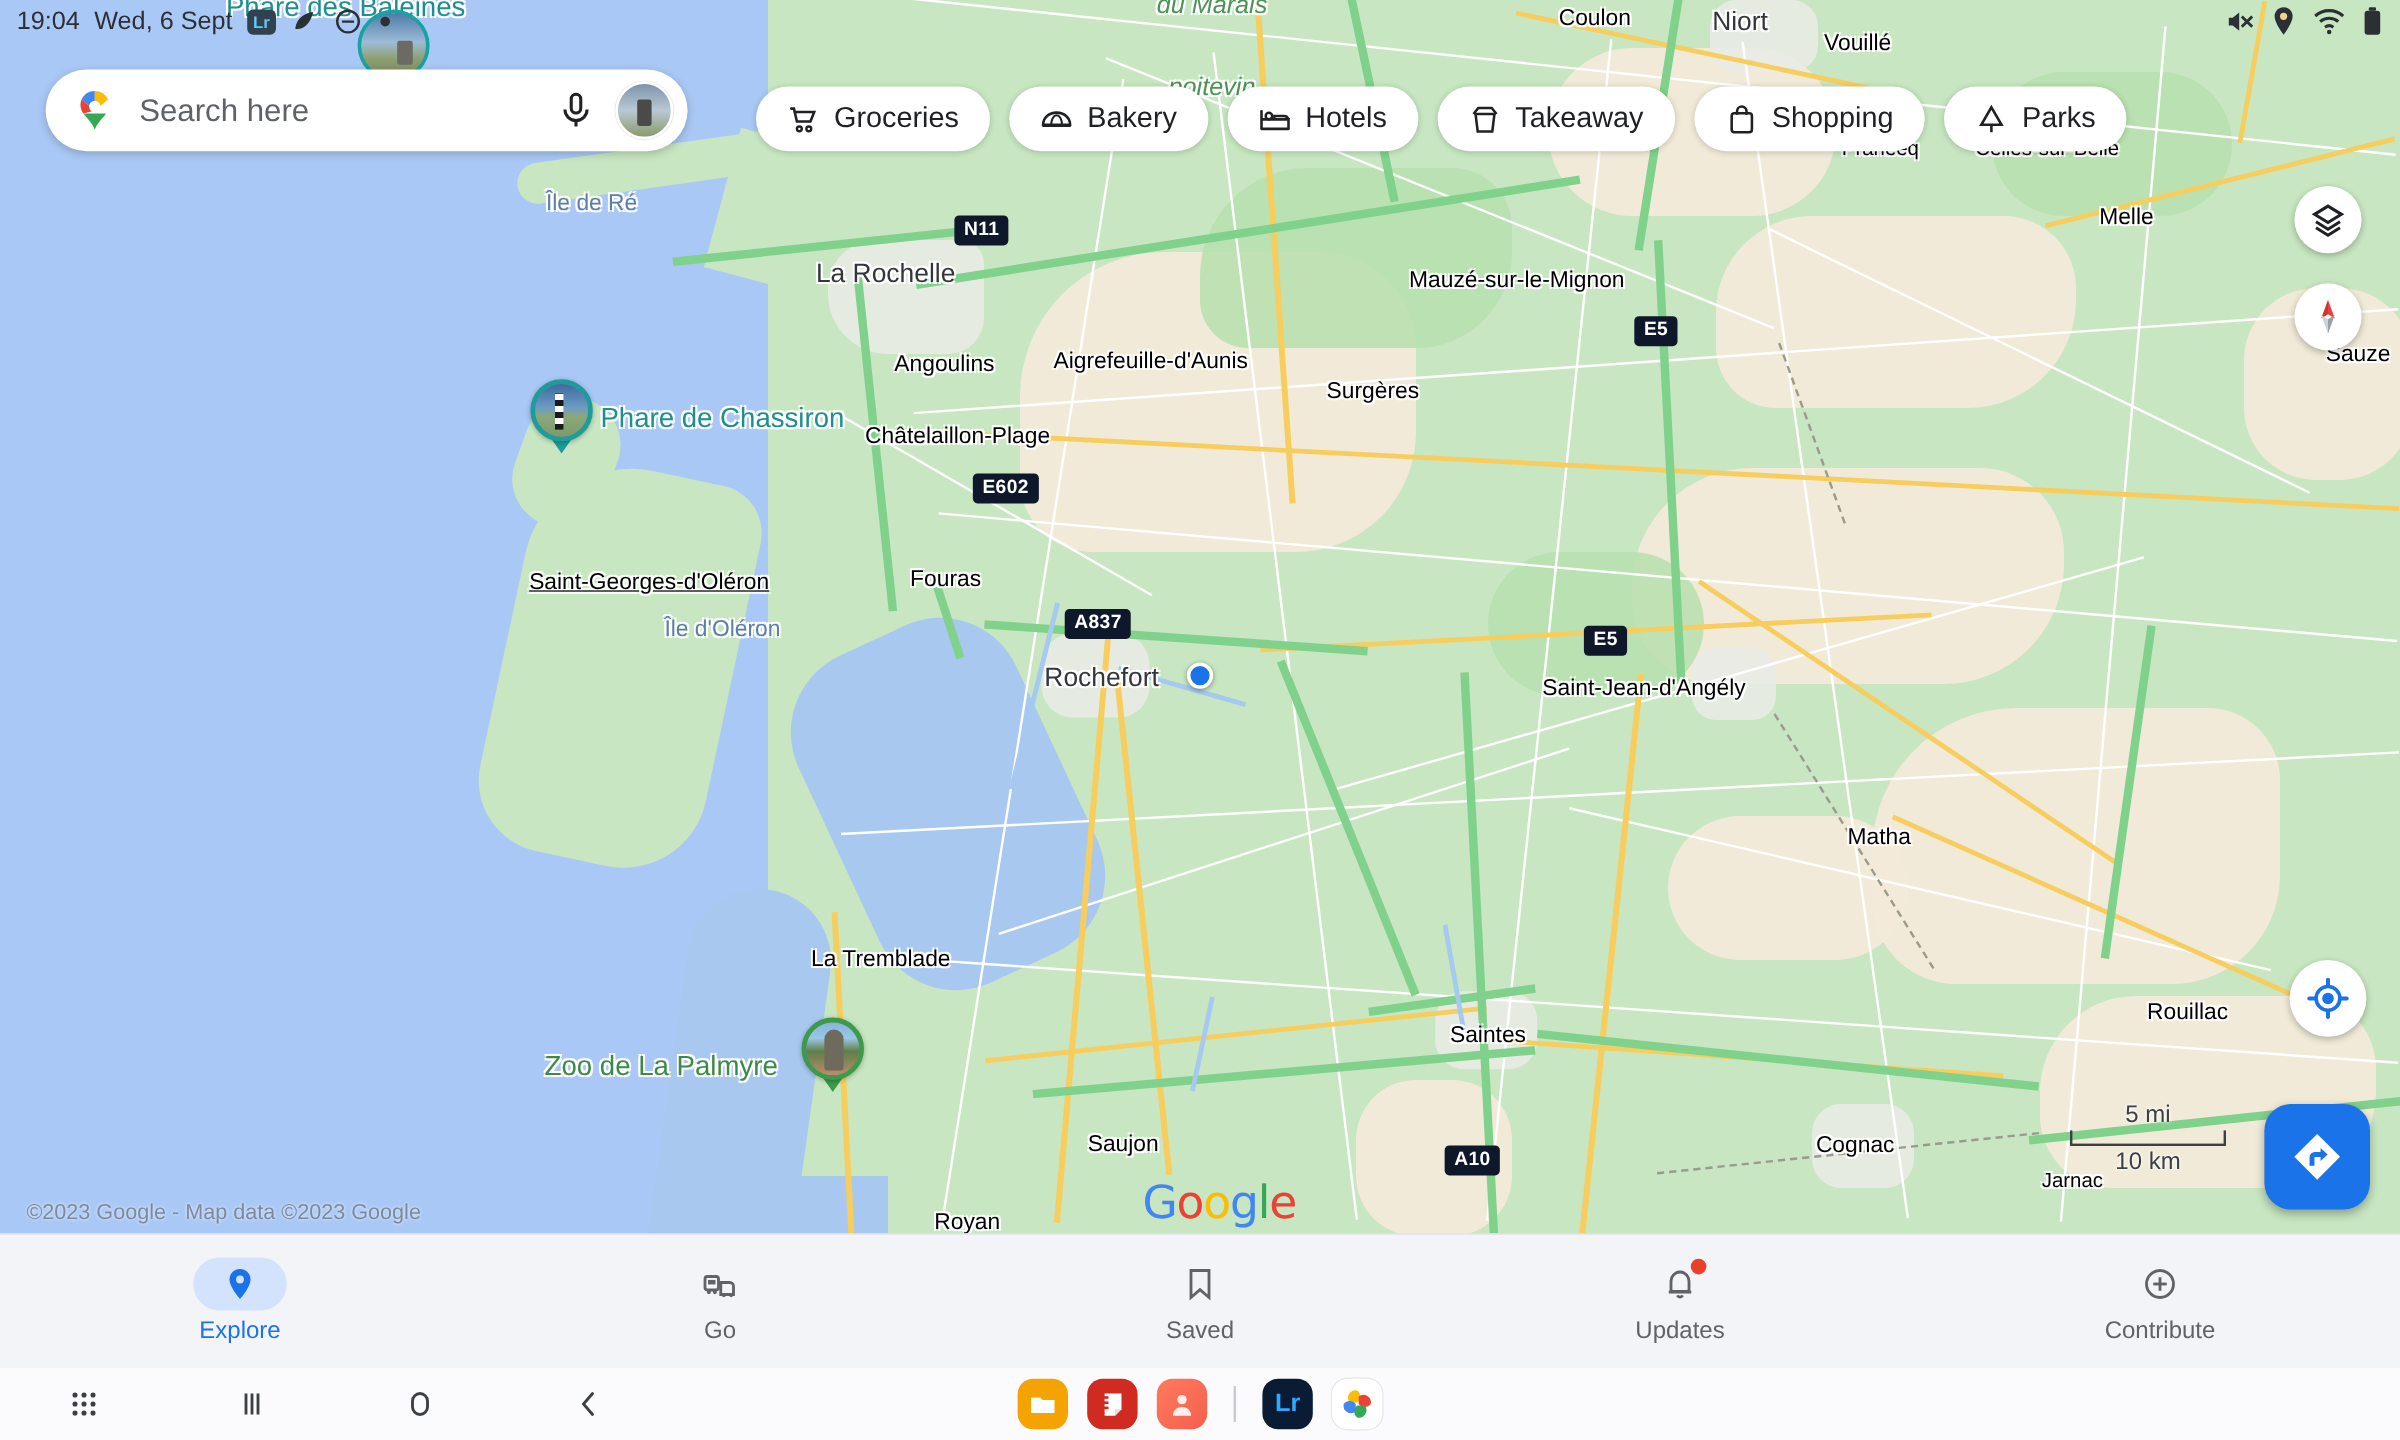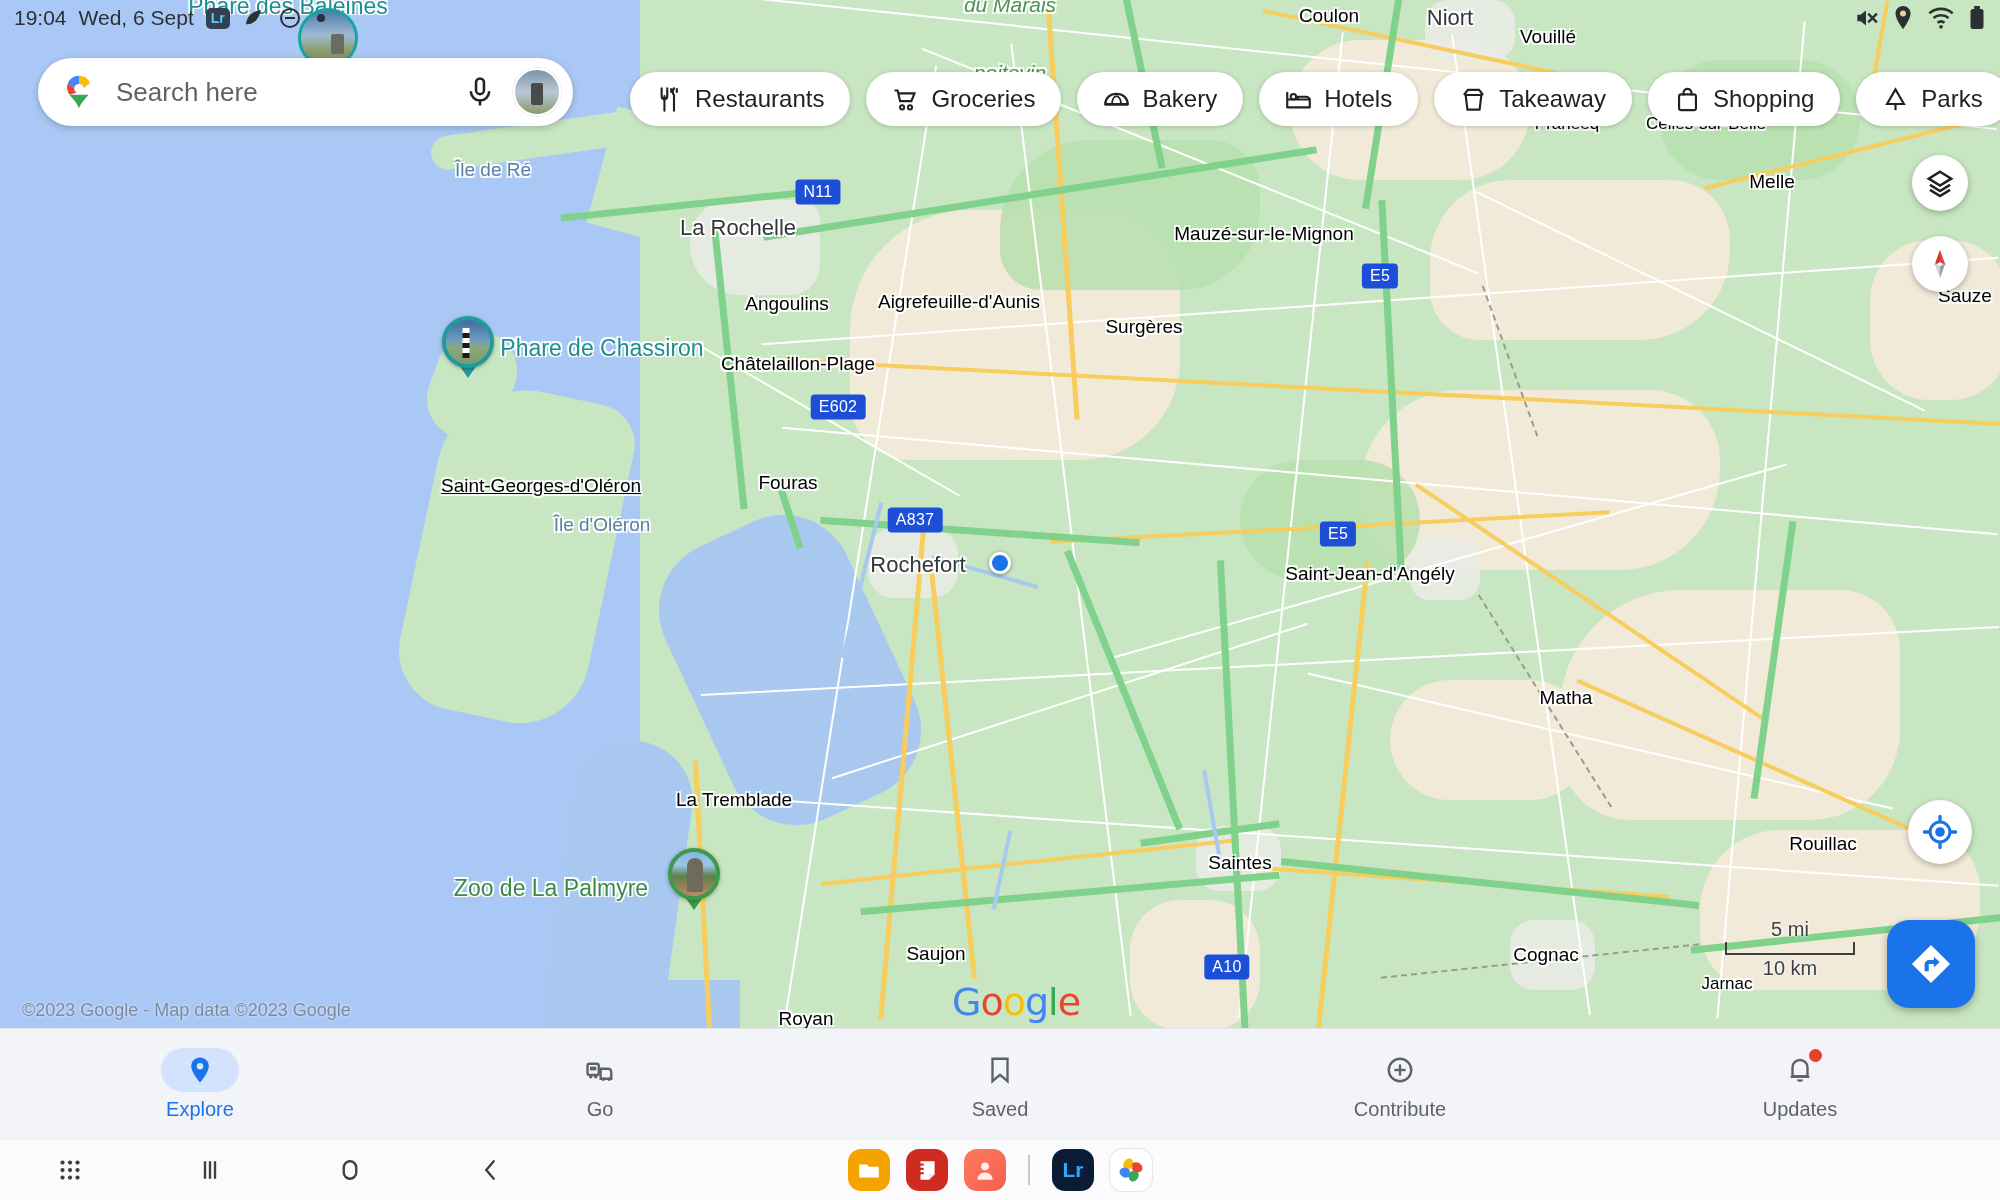--- a/index.html
+++ b/index.html
@@ -38,22 +38,22 @@
     transform: translate(-50%, -50%);
   }
   .lbl.big { font-size: 22px; color: #33373b; }
   .lbl.sm { font-size: 17px; }
   .lbl.poi-teal { color: #1e8e90; font-size: 23px; font-weight: 400; }
   .lbl.poi-green { color: #3c8a45; font-size: 23px; }
   .lbl.park { color: #4b9356; font-size: 21px; font-style: italic; }
   .lbl.water-lbl { color: #5b7fa8; }
 
   .shield {
-    position: absolute; background: #1d4ed8; color: #fff;
-    font-size: 16px; font-weight: 400; border-radius: 4px;
+    position: absolute; background: #0f172a; color: #fff;
+    font-size: 16px; font-weight: 700; border-radius: 4px;
     padding: 3px 8px 4px; transform: translate(-50%, -50%);
     letter-spacing: .3px;
   }
 
   
   .poi-pin { position: absolute; transform: translate(-50%, -100%); }
   .poi-pin .circ {
     width: 52px; height: 52px; border-radius: 50%;
     border: 4px solid #1e9b9b; overflow: hidden; position: relative;
     box-shadow: 0 1px 4px rgba(0,0,0,.3); background: #7a8fa3;
@@ -512,28 +512,20 @@
       <rect x="9.2" y="2.5" width="5.6" height="11" rx="2.8" fill="none" stroke="#202124" stroke-width="1.8"></rect>
       <path d="M5.5 11.5a6.5 6.5 0 0 0 13 0" fill="none" stroke="#202124" stroke-width="1.8"></path>
       <line x1="12" y1="18" x2="12" y2="21.5" stroke="#202124" stroke-width="1.8"></line>
     </svg>
     <div id="avatar"></div>
   </div>
 
   <div id="chips">
       <div class="chip">
         <svg width="27" height="27" viewBox="0 0 24 24">
-          <path d="M5 2v7a2.5 2.5 0 0 0 5 0V2M7.5 9v13M16 2c-1.5 2-1.5 5 0 6v14" fill="none" stroke="#202124" stroke-width="1.9" stroke-linecap="round"></path>
-          <line x1="13.5" y1="2" x2="13.5" y2="6" stroke="#202124" stroke-width="1.9"></line>
-          <line x1="18.5" y1="2" x2="18.5" y2="6" stroke="#202124" stroke-width="1.9"></line>
-        </svg>
-        <span>Restaurants</span>
-      </div>
-      <div class="chip">
-        <svg width="27" height="27" viewBox="0 0 24 24">
           <path d="M3 4h2l2.2 9.5h10L20 6.5H6" fill="none" stroke="#202124" stroke-width="1.9" stroke-linecap="round"></path>
           <circle cx="9" cy="19" r="1.8" fill="none" stroke="#202124" stroke-width="1.8"></circle>
           <circle cx="16" cy="19" r="1.8" fill="none" stroke="#202124" stroke-width="1.8"></circle>
         </svg>
         <span>Groceries</span>
       </div>
       <div class="chip">
         <svg width="27" height="27" viewBox="0 0 24 24">
           <path d="M2 16c0-5.5 4.5-9 10-9s10 3.5 10 9z" fill="none" stroke="#202124" stroke-width="1.9"></path>
           <path d="M8 16c0-4 1.8-7 4-7s4 3 4 7" fill="none" stroke="#202124" stroke-width="1.5"></path>
@@ -600,37 +592,37 @@
         <div class="nav-pill">
           <svg width="30" height="30" viewBox="0 0 24 24">
             <path d="M6 3h12v18l-6-5.2L6 21z" fill="none" stroke="#5f6368" stroke-width="1.9"></path>
           </svg>
         </div>
         <div class="nav-lbl">Saved</div>
       </div>
       <div class="nav-item">
         <div class="nav-pill">
           <svg width="30" height="30" viewBox="0 0 24 24">
-            <circle cx="12" cy="12" r="9" fill="none" stroke="#5f6368" stroke-width="1.9"></circle>
-            <line x1="12" y1="7.5" x2="12" y2="16.5" stroke="#5f6368" stroke-width="1.9"></line>
-            <line x1="7.5" y1="12" x2="16.5" y2="12" stroke="#5f6368" stroke-width="1.9"></line>
-          </svg>
-        </div>
-        <div class="nav-lbl">Contribute</div>
-      </div>
-      <div class="nav-item">
-        <div class="nav-pill">
-          <svg width="30" height="30" viewBox="0 0 24 24">
             <path d="M6 17V10a6 6 0 0 1 12 0v7z" fill="none" stroke="#5f6368" stroke-width="1.9"></path>
             <line x1="4.5" y1="17.4" x2="19.5" y2="17.4" stroke="#5f6368" stroke-width="1.9"></line>
             <path d="M10.2 19.6a2 2 0 0 0 3.6 0" fill="none" stroke="#5f6368" stroke-width="1.8"></path>
           </svg>
         </div>
         <div class="nav-lbl">Updates</div>
         <div class="badge-dot"></div>
+      </div>
+      <div class="nav-item">
+        <div class="nav-pill">
+          <svg width="30" height="30" viewBox="0 0 24 24">
+            <circle cx="12" cy="12" r="9" fill="none" stroke="#5f6368" stroke-width="1.9"></circle>
+            <line x1="12" y1="7.5" x2="12" y2="16.5" stroke="#5f6368" stroke-width="1.9"></line>
+            <line x1="7.5" y1="12" x2="16.5" y2="12" stroke="#5f6368" stroke-width="1.9"></line>
+          </svg>
+        </div>
+        <div class="nav-lbl">Contribute</div>
       </div>
     </div>
 
   <div id="taskbar">
     <div id="sys-keys">
       <div class="sys-key">
         <svg width="30" height="30" viewBox="0 0 24 24">
           <g fill="#3c4043">
             <circle cx="6" cy="6" r="1.7"></circle>
               <circle cx="12" cy="6" r="1.7"></circle>

